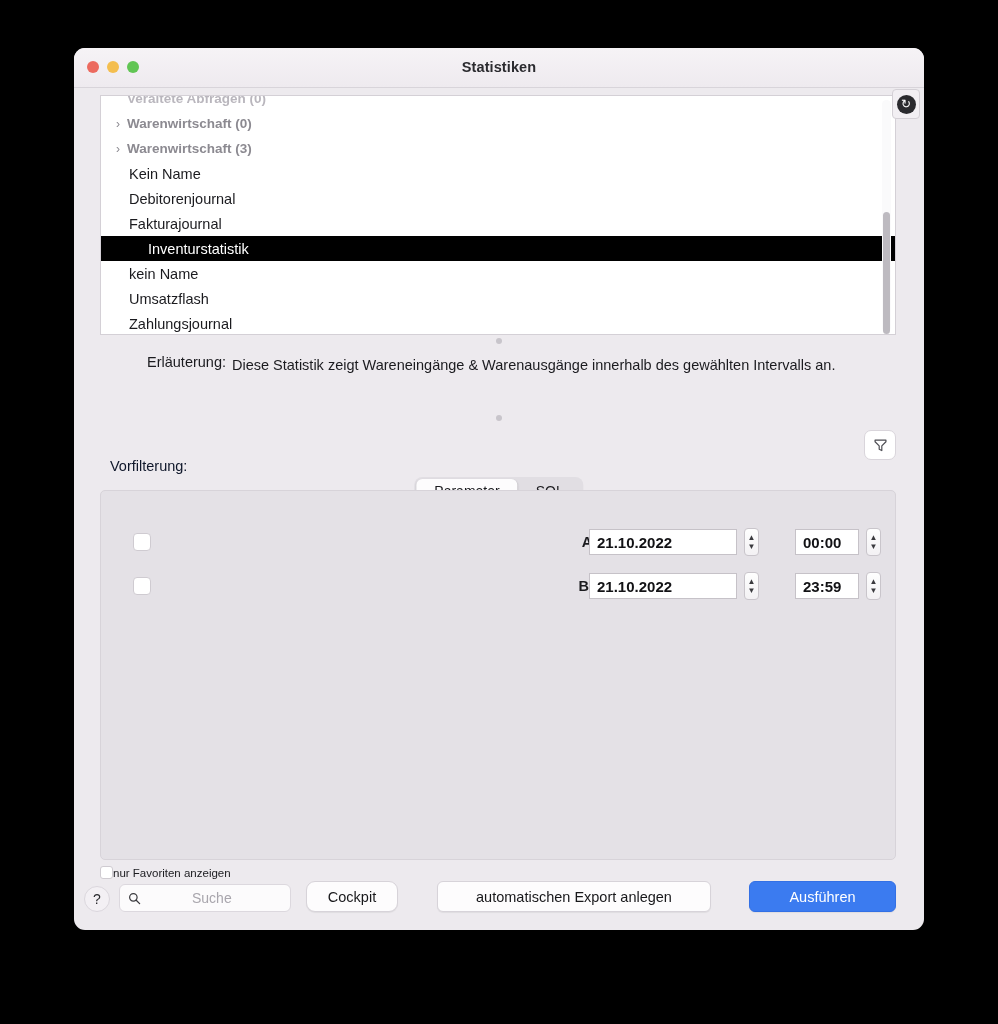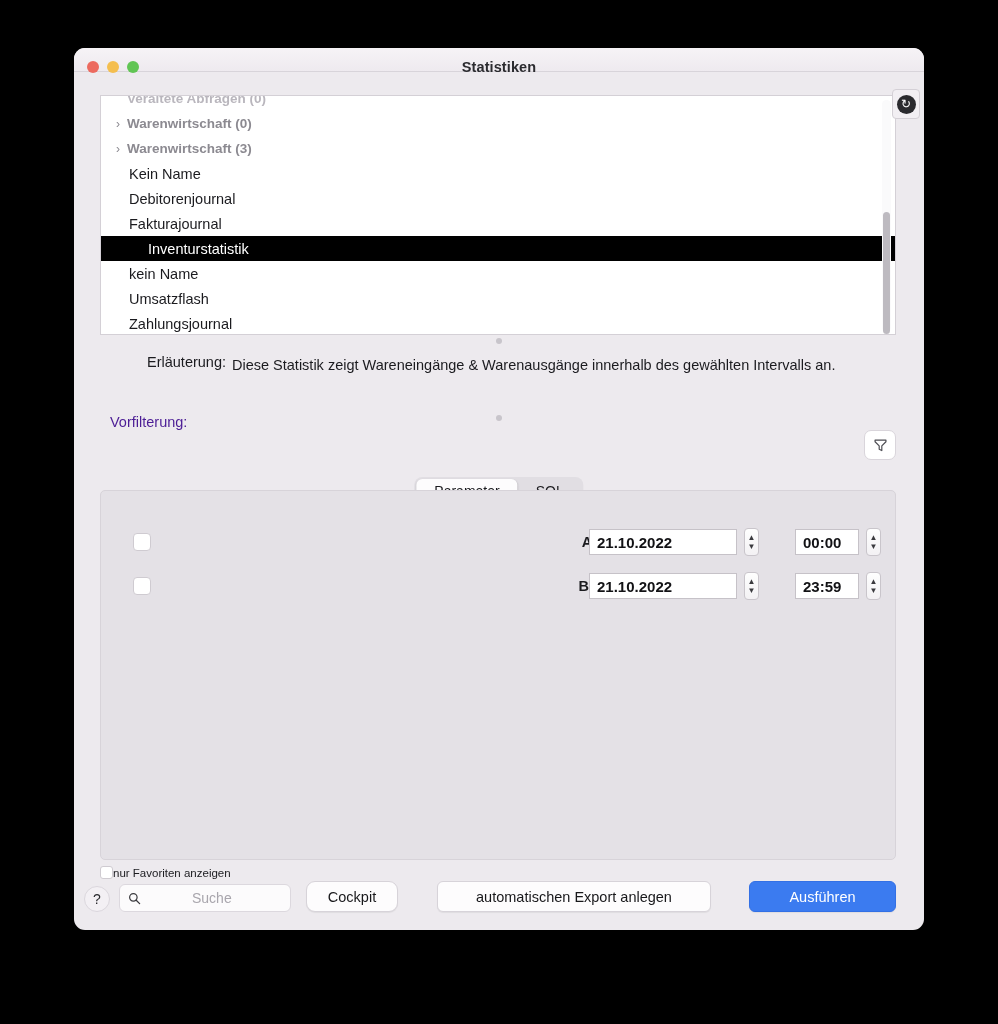--- a/index.html
+++ b/index.html
@@ -17,21 +17,21 @@
     width: 850px; height: 882px;
     background: #EDEAEE;
     border-radius: 11px;
     box-shadow: 0 14px 44px rgba(0,0,0,0.55);
     overflow: hidden;
   }
 
   
   .titlebar {
     position: relative;
-    height: 24px;
+    height: 40px;
     background: linear-gradient(to bottom, #F6F3F6 0%, #EEEAEF 100%);
     border-bottom: 1px solid #D8D4DA;
   }
   .traffic { position: absolute; left: 13px; top: 13px; display: flex; gap: 8px; }
   .tl { width: 12px; height: 12px; border-radius: 50%; }
   .tl.red    { background: #EC6A5F; }
   .tl.yellow { background: #F4BE4F; }
   .tl.green  { background: #61C554; }
   .win-title {
     position: absolute; left: 0; right: 0; top: 11px;
@@ -117,22 +117,22 @@
     font-size: 14.5px; color: #1B1B1F;
   }
   .expl-text {
     position: absolute; left: 158px; top: 306px;
     width: 650px;
     font-size: 14.5px; color: #1B1B1F; line-height: 22px;
   }
 
   
   .vf-label {
-    position: absolute; left: 36px; top: 366px;
-    font-size: 14.5px; color: #4c1d95;
+    position: absolute; left: 36px; top: 410px;
+    font-size: 14.5px; color: #0f172a;
   }
   .filter-btn {
     position: absolute; right: 28px; top: 382px;
     width: 32px; height: 30px;
     background: #FFFFFF;
     border: 1px solid #D9D5DB;
     border-radius: 7px;
     display: flex; align-items: center; justify-content: center;
     cursor: pointer;
   }

